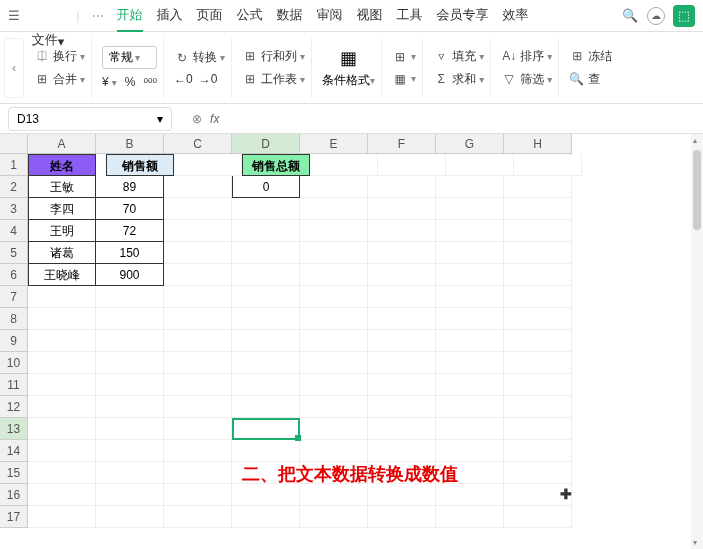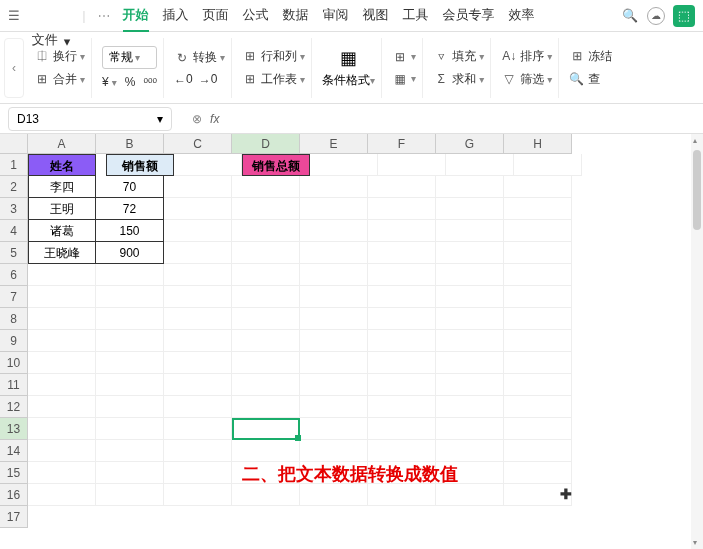--- a/index.html
+++ b/index.html
@@ -1,23 +1,23 @@
 <!DOCTYPE html>
 <html><head>
 <meta charset="utf-8">
 <style>
 * { box-sizing: border-box; margin: 0; padding: 0; font-family: "Microsoft YaHei", sans-serif; }
 body { background: #fff; width: 703px; height: 549px; overflow: hidden; position: relative; }
 .menubar { height: 32px; display: flex; align-items: center; padding: 0 8px; border-bottom: 1px solid #e0e0e0; gap: 12px; font-size: 13px; }
 .menubar .menu-icon { color: #666; }
-.menubar .file-btn { display: flex; align-items: flex-end; gap: 6px; color: #333; margin-top: 48px; }
+.menubar .file-btn { display: flex; align-items: flex-end; gap: 0; color: #333; margin-top: 48px; }
 .menubar .more { color: #888; }
 .menubar .tabs { display: flex; gap: 14px; }
 .menubar .tab { color: #333; cursor: pointer; padding: 6px 0; }
-.menubar .tab.active { color: #1aad6b; border-bottom: 2px solid #1aad6b; font-weight: 700; }
+.menubar .tab.active { color: #1aad6b; border-bottom: 2px solid #1aad6b; font-weight: 400; }
 .menubar .right { margin-left: auto; display: flex; gap: 8px; align-items: center; }
 .menubar .cloud-icon { width: 18px; height: 18px; border: 1px solid #aaa; border-radius: 50%; display: flex; align-items: center; justify-content: center; font-size: 10px; color: #666; }
 .menubar .green-btn { background: #1aad6b; color: #fff; width: 22px; height: 22px; border-radius: 4px; display: flex; align-items: center; justify-content: center; }
 
 .ribbon { height: 72px; border-bottom: 1px solid #e0e0e0; display: flex; align-items: center; padding: 0 4px; gap: 4px; font-size: 12px; }
 .ribbon .collapse { width: 20px; height: 60px; display: flex; align-items: center; justify-content: center; border: 1px solid #eee; border-radius: 4px; color: #888; }
 .ribbon .group { display: flex; flex-direction: column; gap: 6px; padding: 0 6px; border-right: 1px solid #eee; height: 60px; justify-content: center; }
 .ribbon .btn { display: flex; align-items: center; gap: 3px; color: #333; white-space: nowrap; cursor: pointer; }
 .ribbon .btn .icon { width: 16px; height: 16px; display: inline-flex; align-items: center; justify-content: center; color: #555; }
 .ribbon .dropdown { display: flex; align-items: center; gap: 2px; border: 1px solid #ccc; border-radius: 3px; padding: 2px 6px; font-size: 12px; }
@@ -39,21 +39,21 @@
 .row-headers { position: absolute; left: 0; top: 20px; width: 28px; }
 .row-h { height: 22px; background: #f0f0f0; border-right: 1px solid #ccc; border-bottom: 1px solid #ccc; text-align: center; font-size: 12px; line-height: 22px; color: #555; }
 .row-h.sel { background: #d4ead4; }
 .cells { position: absolute; left: 28px; top: 20px; }
 .row { display: flex; height: 22px; }
 .cell { width: 68px; border-right: 1px solid #eee; border-bottom: 1px solid #eee; font-size: 12px; line-height: 22px; text-align: center; position: relative; }
 .cell.hdrA { font-weight: bold; background: #8b5cf6; border: 1px solid #333; }
 .cell.hdrB { font-weight: bold; background: #ddebf7; border: 1px solid #333; margin-left: 10px; }
 .cell.dataA { border-left: 1px solid #333; border-right: 1px solid #333; border-bottom: 1px solid #333; background: #fff; }
 .cell.dataB { border-right: 1px solid #333; border-bottom: 1px solid #333; background: #fff; }
-.cell.hdrD { font-weight: bold; background: #ec4899; border: 1px solid #333; }
+.cell.hdrD { font-weight: bold; background: #86efac; border: 1px solid #333; }
 .cell.dataD { border: 1px solid #333; border-top: none; background: #fff; }
 .sel-box { position: absolute; border: 2px solid #1aad6b; pointer-events: none; }
 .sel-handle { position: absolute; width: 6px; height: 6px; background: #1aad6b; right: -3px; bottom: -3px; }
 .annotation { position: absolute; left: 242px; top: 328px; color: #e60000; font-size: 18px; font-weight: bold; }
 .cursor-cross { position: absolute; left: 560px; top: 352px; font-size: 14px; font-weight: bold; color: #333; }
 .vscroll { position: absolute; right: 0; top: 0; width: 12px; height: 100%; background: #f5f5f5; }
 .vscroll .thumb { position: absolute; top: 16px; left: 2px; width: 8px; height: 80px; background: #ccc; border-radius: 4px; }
 .tri-up { position: absolute; top: 2px; left: 2px; font-size: 8px; color: #888; }
 .tri-down { position: absolute; bottom: 2px; left: 2px; font-size: 8px; color: #888; }
 </style>
@@ -233,20 +233,30 @@
         <div class="cell hdrA">姓名</div>
         <div class="cell hdrB">销售额</div>
         <div class="cell"></div>
         <div class="cell hdrD">销售总额</div>
         <div class="cell"></div>
         <div class="cell"></div>
         <div class="cell"></div>
         <div class="cell"></div>
       </div>
       <div class="row">
+        <div class="cell dataA">王敏</div>
+        <div class="cell dataB">89</div>
+        <div class="cell"></div>
+        <div class="cell dataD">0</div>
+        <div class="cell"></div>
+        <div class="cell"></div>
+        <div class="cell"></div>
+        <div class="cell"></div>
+      </div>
+      <div class="row">
         <div class="cell dataA">李四</div>
         <div class="cell dataB">70</div>
         <div class="cell"></div>
         <div class="cell"></div>
         <div class="cell"></div>
         <div class="cell"></div>
         <div class="cell"></div>
         <div class="cell"></div>
       </div>
       <div class="row">

